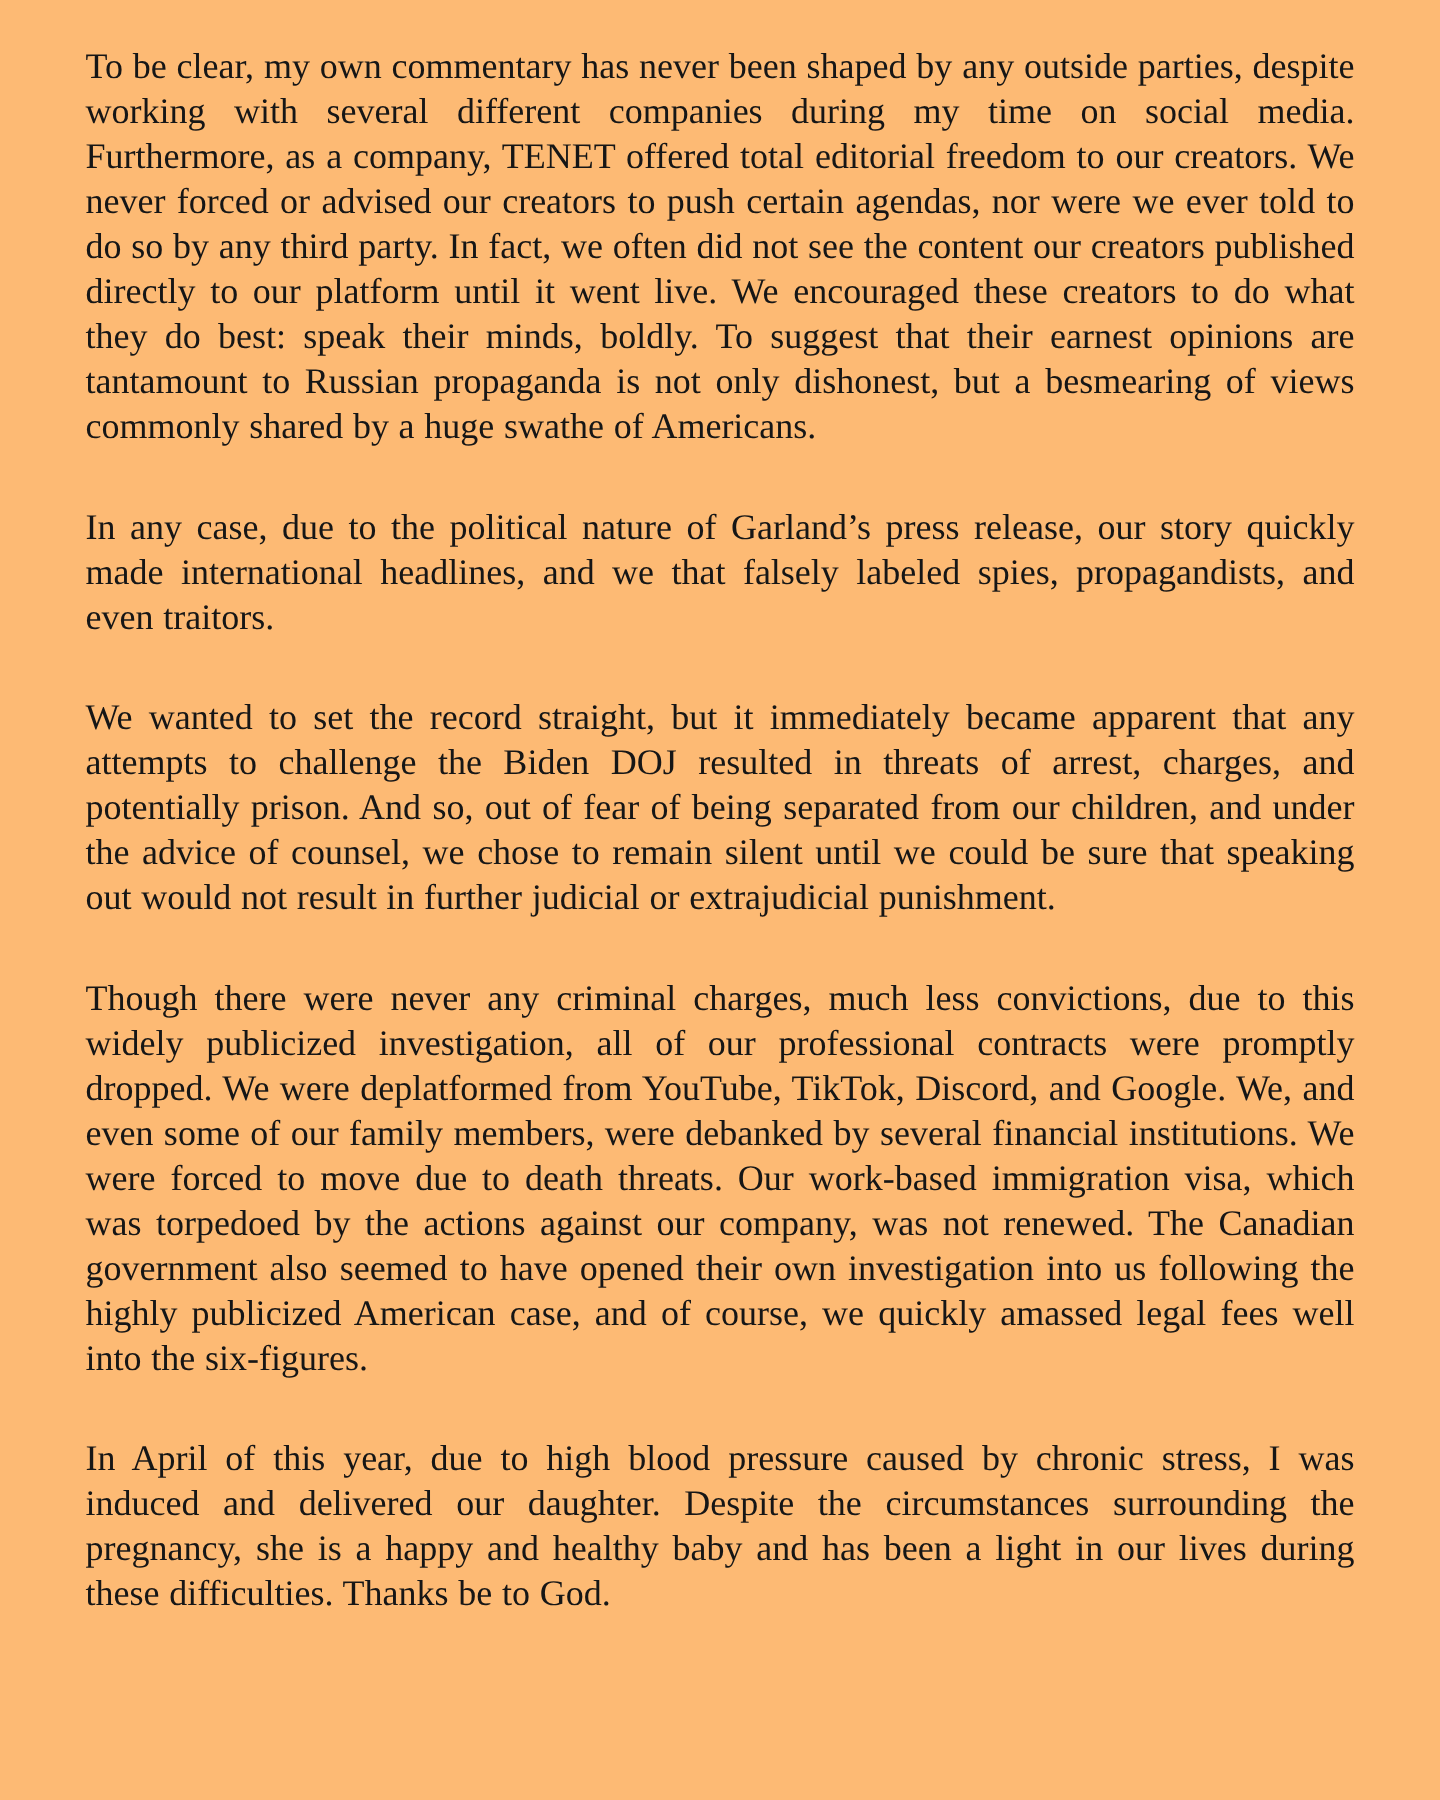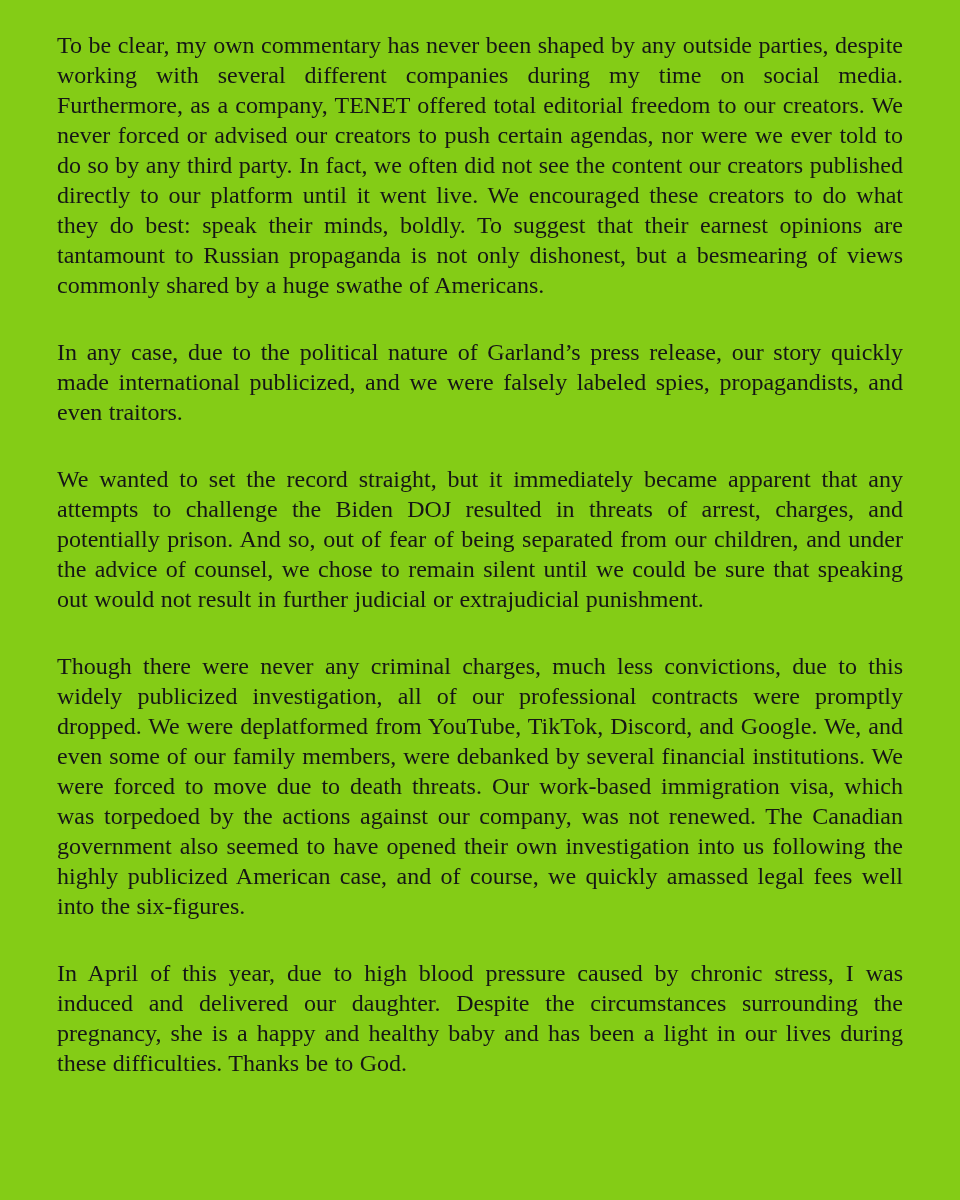--- a/index.html
+++ b/index.html
@@ -11,39 +11,39 @@
 
   body {
     height: 1200px;
     overflow: hidden;
     font-family: "Liberation Serif", "DejaVu Serif", serif;
   }
 
   .document-page {
     width: 960px;
     height: 1200px;
-    background: #84cc16;
+    background: #fdba74;
     padding: 30px 57px 0 57px;
   }
 
   .document-page p {
     font-size: 24px;
     line-height: 30px;
     color: #161616;
     text-align: justify;
     margin: 0 0 37px 0;
     word-spacing: 0.02em;
   }
 </style>
 </head>
 <body>
 
 <div class="document-page">
   <p>To be clear, my own commentary has never been shaped by any outside parties, despite working with several different companies during my time on social media. Furthermore, as a company, TENET offered total editorial freedom to our creators. We never forced or advised our creators to push certain agendas, nor were we ever told to do so by any third party. In fact, we often did not see the content our creators published directly to our platform until it went live. We encouraged these creators to do what they do best: speak their minds, boldly. To suggest that their earnest opinions are tantamount to Russian propaganda is not only dishonest, but a besmearing of views commonly shared by a huge swathe of Americans.</p>
 
-  <p>In any case, due to the political nature of Garland’s press release, our story quickly made international publicized, and we were falsely labeled spies, propagandists, and even traitors.</p>
+  <p>In any case, due to the political nature of Garland’s press release, our story quickly made international headlines, and we that falsely labeled spies, propagandists, and even traitors.</p>
 
   <p>We wanted to set the record straight, but it immediately became apparent that any attempts to challenge the Biden DOJ resulted in threats of arrest, charges, and potentially prison. And so, out of fear of being separated from our children, and under the advice of counsel, we chose to remain silent until we could be sure that speaking out would not result in further judicial or extrajudicial punishment.</p>
 
   <p>Though there were never any criminal charges, much less convictions, due to this widely publicized investigation, all of our professional contracts were promptly dropped. We were deplatformed from YouTube, TikTok, Discord, and Google. We, and even some of our family members, were debanked by several financial institutions. We were forced to move due to death threats. Our work-based immigration visa, which was torpedoed by the actions against our company, was not renewed. The Canadian government also seemed to have opened their own investigation into us following the highly publicized American case, and of course, we quickly amassed legal fees well into the six-figures.</p>
 
   <p>In April of this year, due to high blood pressure caused by chronic stress, I was induced and delivered our daughter. Despite the circumstances surrounding the pregnancy, she is a happy and healthy baby and has been a light in our lives during these difficulties. Thanks be to God.</p>
 </div>
 
 </body></html>

